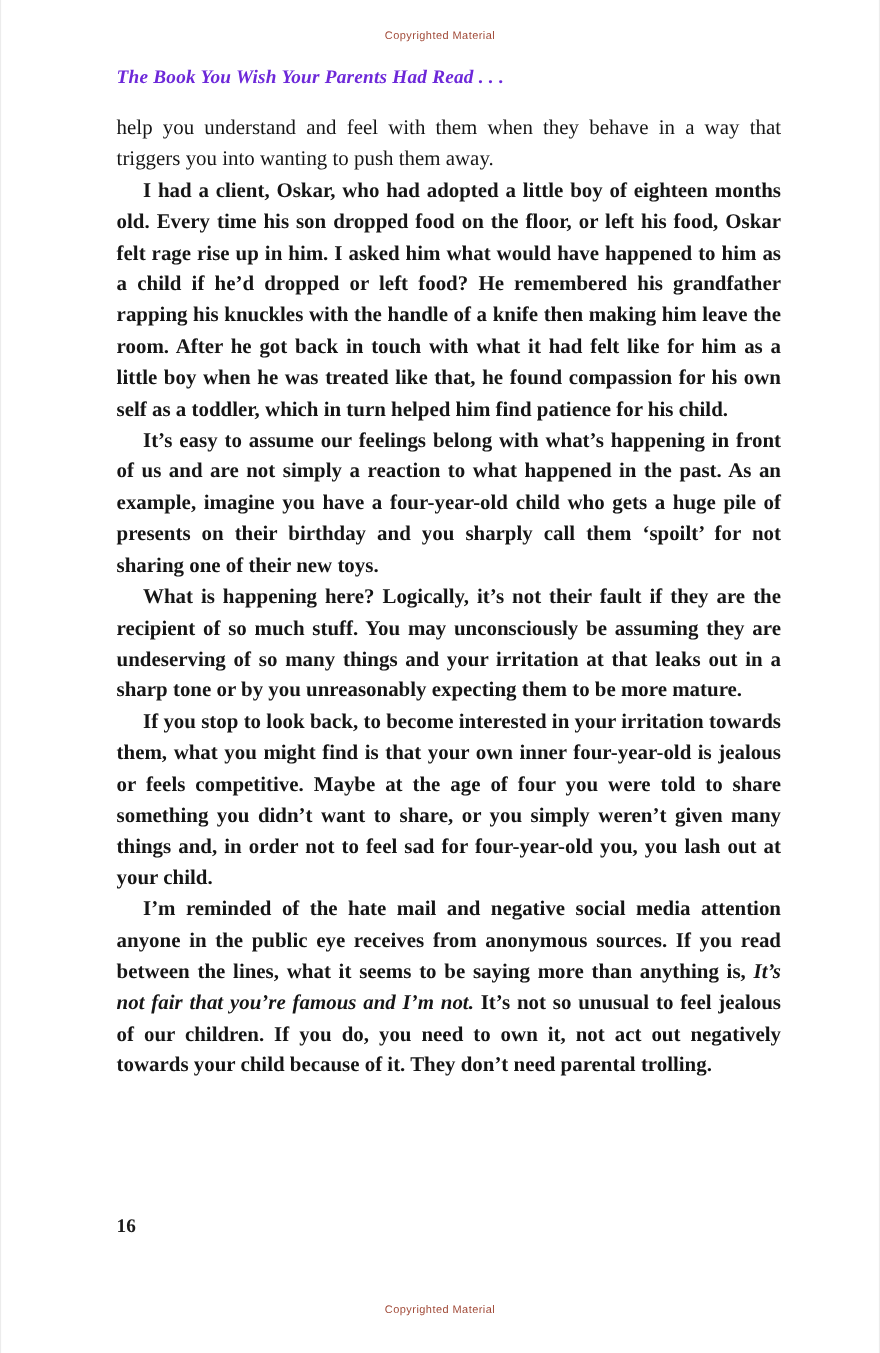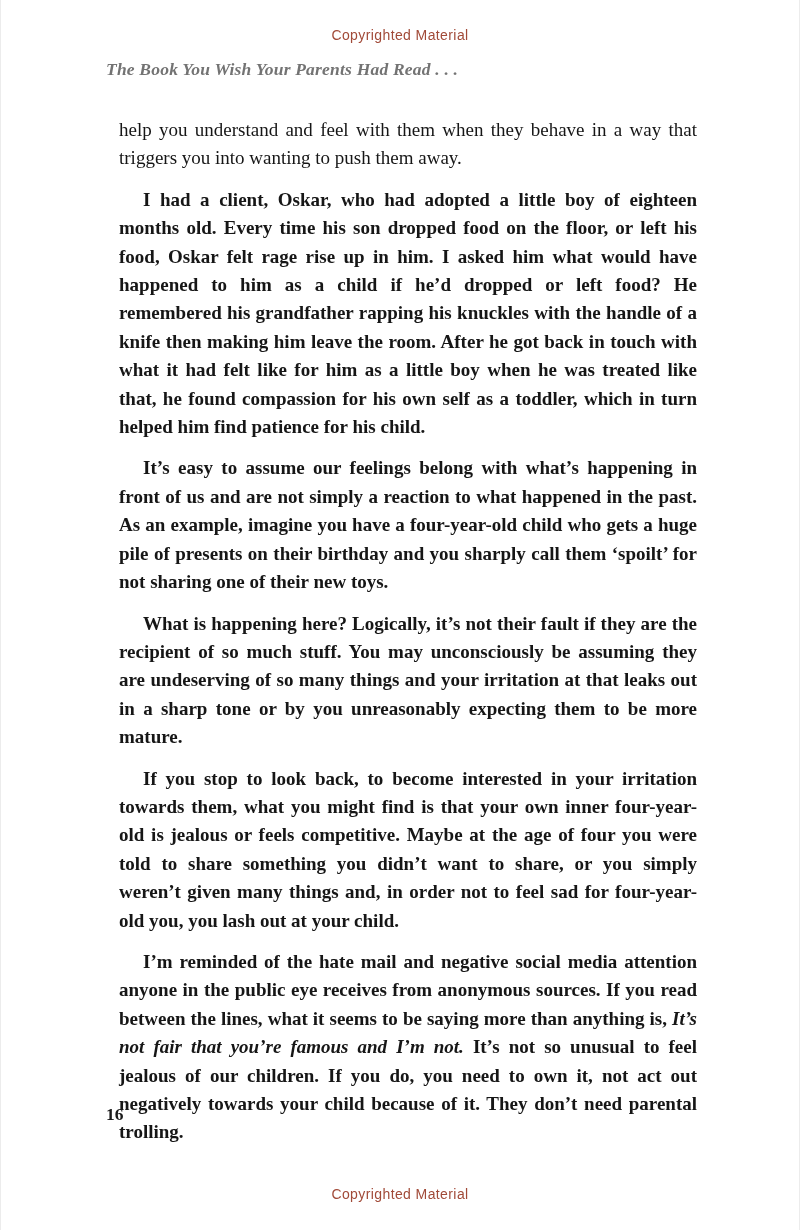--- a/index.html
+++ b/index.html
@@ -18,48 +18,48 @@
     overflow: hidden;
     font-family: "Liberation Serif", serif;
     color: #1b1b1b;
   }
   .copyright {
     position: absolute;
     left: 0;
     width: 100%;
     text-align: center;
     font-family: "Liberation Sans", sans-serif;
-    font-size: 14px;
+    font-size: 10px;
     letter-spacing: 0.4px;
     color: #a14a38;
   }
   .copyright-top { top: 27px; }
   .copyright-bottom { top: 1186px; }
   .running-header {
     position: absolute;
     top: 59px;
     left: 105px;
     font-style: italic;
     font-weight: 600;
     font-size: 17.5px;
-    color: #737373;
+    color: #6d28d9;
     letter-spacing: 0.2px;
   }
   .body-text {
     position: absolute;
     top: 103px;
     left: 105px;
     width: 604px;
     font-size: 19px;
     line-height: 28.4px;
     text-align: justify;
     color: #161616;
   }
   .body-text p {
-    margin: 13px;
+    margin: 0;
     padding: 0;
   }
   .body-text p.indent {
     text-indent: 24px;
     font-weight: bold;
   }
   .em {
     font-style: italic;
   }
   .page-number {

